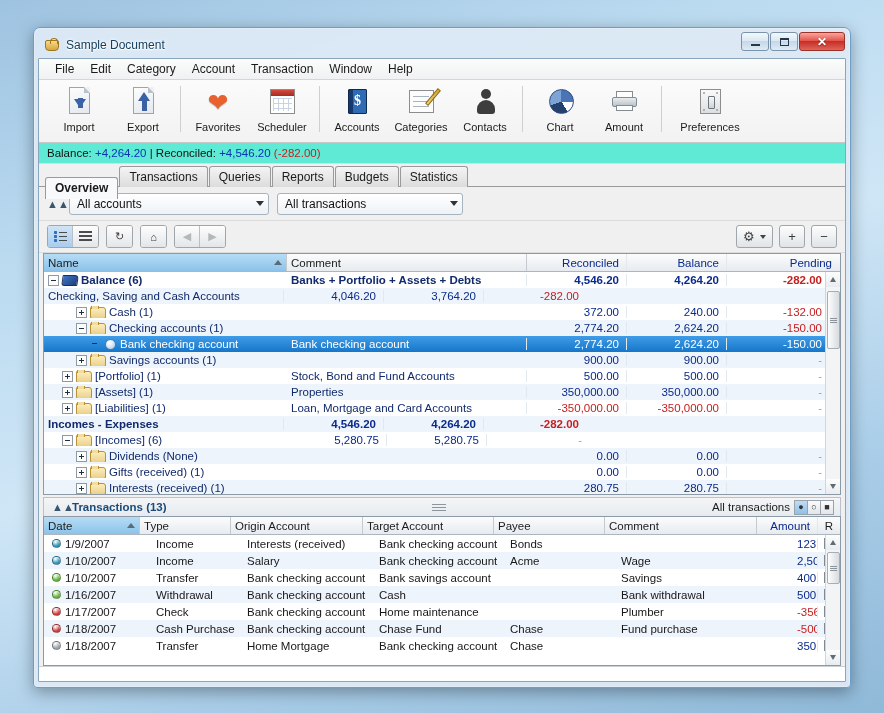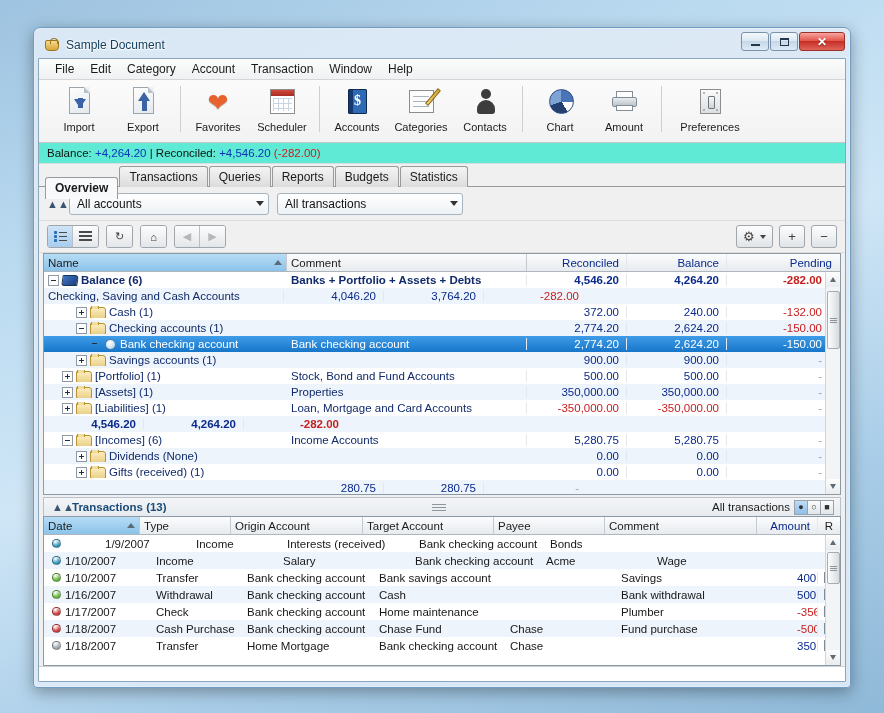--- a/index.html
+++ b/index.html
@@ -848,31 +848,31 @@
               <span class="twisty plus"></span>
               <span class="ic-folder"></span>
               <span>[Liabilities] (1)</span>
             </div>
             <div class="c-comment">Loan, Mortgage and Card Accounts</div>
             <div class="num red">-350,000.00</div>
             <div class="num red">-350,000.00</div>
             <div class="num last" style="color: rgb(154, 163, 171);">-</div>
           </div>
           <div class="trow alt">
+            <div class="c-comment bold">Incomes - Expenses</div>
             <div class="num bold">4,546.20</div>
             <div class="num bold">4,264.20</div>
             <div class="num last bold red">-282.00</div>
           </div>
           <div class="trow">
             <div class="c-name ind2">
               <span class="twisty"></span>
               <span class="ic-folder"></span>
               <span>[Incomes] (6)</span>
             </div>
-            <div class="c-comment">Income Accounts</div>
             <div class="num">5,280.75</div>
             <div class="num">5,280.75</div>
             <div class="num last" style="color: rgb(154, 163, 171);">-</div>
           </div>
           <div class="trow alt">
             <div class="c-name ind3">
               <span class="twisty plus"></span>
               <span class="ic-folder"></span>
               <span>Dividends (None)</span>
             </div>
@@ -886,20 +886,25 @@
               <span class="twisty plus"></span>
               <span class="ic-folder"></span>
               <span>Gifts (received) (1)</span>
             </div>
             <div class="c-comment"></div>
             <div class="num">0.00</div>
             <div class="num">0.00</div>
             <div class="num last" style="color: rgb(154, 163, 171);">-</div>
           </div>
           <div class="trow alt">
+            <div class="c-name ind3">
+              <span class="twisty plus"></span>
+              <span class="ic-folder"></span>
+              <span>Interests (received) (1)</span>
+            </div>
             <div class="c-comment"></div>
             <div class="num">280.75</div>
             <div class="num">280.75</div>
             <div class="num last" style="color: rgb(154, 163, 171);">-</div>
           </div>
         </div>
       <div class="vscroll">
         <div class="sb-arrow up">
             <span class="a"></span>
           </div>
@@ -950,36 +955,36 @@
         <div class="hdcell num" style="flex:1 1 auto">
             <span>Amount</span>
           </div>
         <div class="hdcell" style="flex:0 0 22px;justify-content:center;border-right:none">
             <span>R</span>
           </div>
       </div>
       <div id="txbody">
           <div class="xrow">
             <span class="dot" style="background: radial-gradient(circle at 35% 28%, rgb(255, 255, 255) 0%, rgb(47, 147, 184) 62%, rgb(47, 147, 184) 100%);"></span>
-            <div class="xc" style="flex: 0 0 87px; padding-left: 0px; margin-left: 40px;">1/9/2007</div>
+            <div class="xc" style="flex: 0 0 87px; padding-left: 0px;">1/9/2007</div>
             <div class="xc" style="flex: 0 0 91px;">Income</div>
             <div class="xc" style="flex: 0 0 132px;">Interests (received)</div>
             <div class="xc" style="flex: 0 0 131px;">Bank checking account</div>
             <div class="xc" style="flex: 0 0 111px;">Bonds</div>
             <div class="xc" style="flex: 0 0 152px;"></div>
             <div class="xc num" style="flex: 1 1 auto;">123.52</div>
             <div style="flex: 0 0 22px; display: flex; justify-content: center;">
               <span class="chk on"></span>
             </div>
           </div>
           <div class="xrow alt">
             <span class="dot" style="background: radial-gradient(circle at 35% 28%, rgb(255, 255, 255) 0%, rgb(47, 147, 184) 62%, rgb(47, 147, 184) 100%);"></span>
             <div class="xc" style="flex: 0 0 87px; padding-left: 0px;">1/10/2007</div>
             <div class="xc" style="flex: 0 0 91px;">Income</div>
-            <div class="xc" style="flex: 0 0 132px; margin-left: 36px;">Salary</div>
+            <div class="xc" style="flex: 0 0 132px;">Salary</div>
             <div class="xc" style="flex: 0 0 131px;">Bank checking account</div>
             <div class="xc" style="flex: 0 0 111px;">Acme</div>
             <div class="xc" style="flex: 0 0 152px;">Wage</div>
             <div class="xc num" style="flex: 1 1 auto;">2,500.00</div>
             <div style="flex: 0 0 22px; display: flex; justify-content: center;">
               <span class="chk on"></span>
             </div>
           </div>
           <div class="xrow">
             <span class="dot" style="background: radial-gradient(circle at 35% 28%, rgb(255, 255, 255) 0%, rgb(101, 179, 58) 62%, rgb(101, 179, 58) 100%);"></span>

